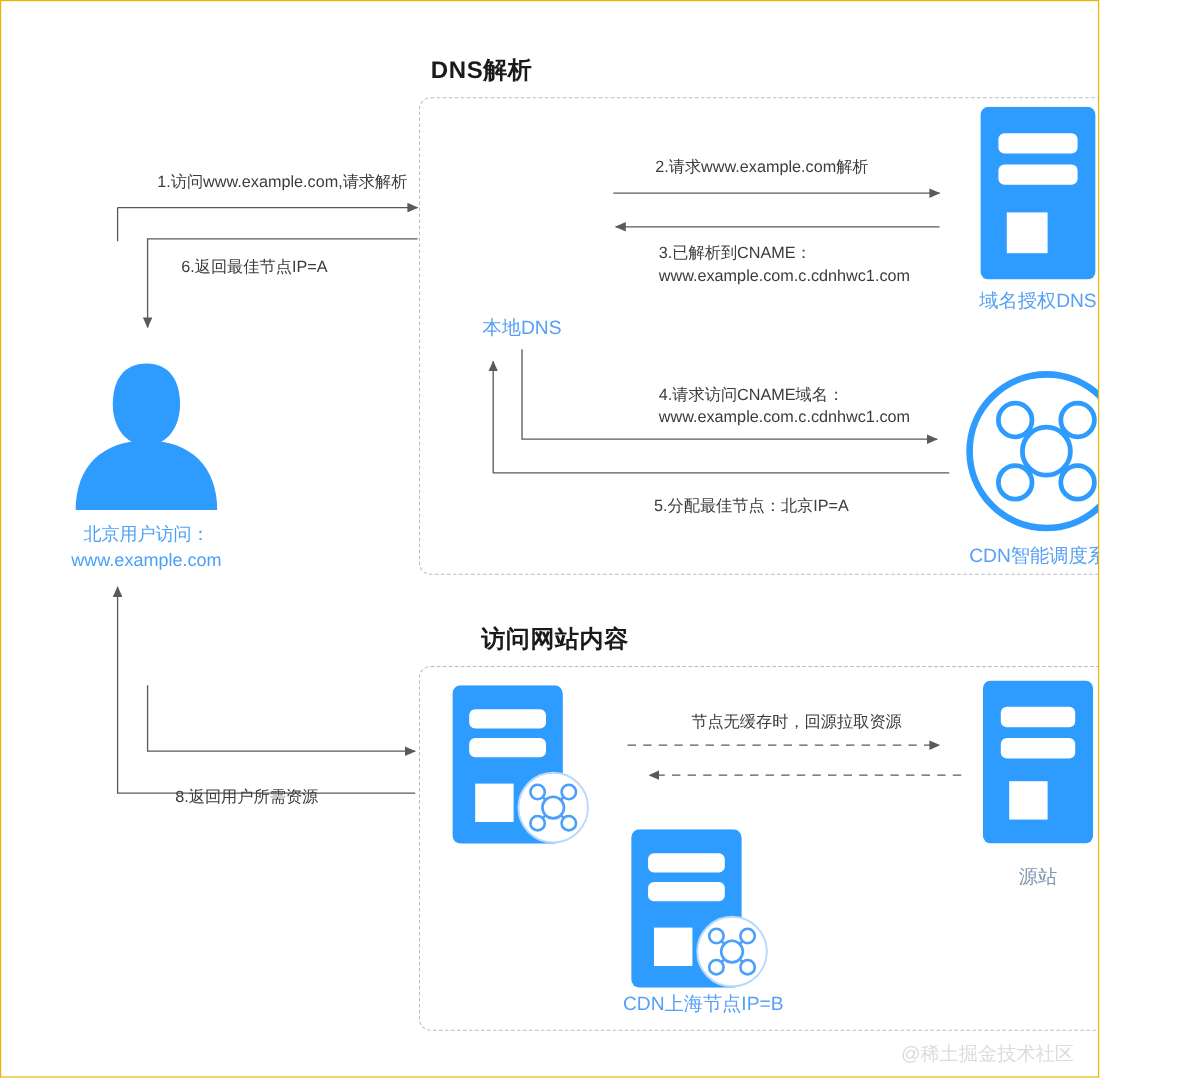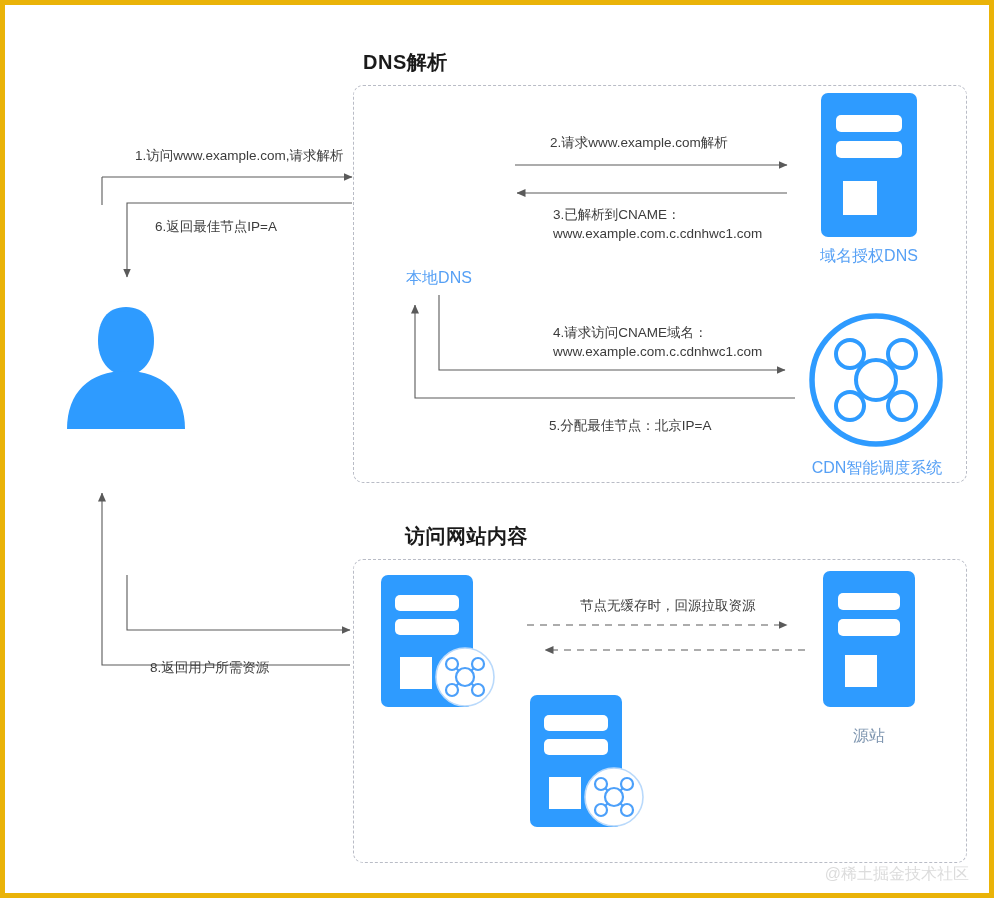--- a/index.html
+++ b/index.html
@@ -4,23 +4,23 @@
 <style>
   html,body{margin:0;padding:0;}
   body{
     width:994px;height:898px;
     background:#ffffff;
     font-family:"Liberation Sans","DejaVu Sans",sans-serif;
     overflow:hidden;
   }
   #canvas{
     position:relative;
-    width:994px;height:898px;
+    width:916px;height:898px;
     box-sizing:border-box;
-    border:5px solid #eab308;
+    border:1px solid #eab308;
     background:#fff;
     overflow:hidden;
     padding-left:20px;
   }
   
   .group-box{
     position:absolute;
     border:1px dashed #b9bcc6;
     border-radius:10px;
     box-sizing:border-box;
@@ -118,20 +118,24 @@
 
       <path d="M800,645 L540,645" marker-end="url(#arr)"></path>
     </g>
   </svg>
 
   <div class="icon-wrap" style="left:56px;top:296px;width:130px;height:132px;">
     <svg width="130" height="132" viewBox="0 0 130 132">
       <path d="M65,6 C46,6 37,20 37,40 C37,58 47,74 65,74 C83,74 93,58 93,40 C93,20 84,6 65,6 Z" fill="#2e9bff"></path>
       <path d="M65,70 C28,70 6,92 6,128 L124,128 C124,92 102,70 65,70 Z" fill="#2e9bff"></path>
     </svg>
+  </div>
+  <div class="node-label user" style="left:16px;top:434px;width:210px;">
+    <div>北京用户访问：</div>
+    <div>www.example.com</div>
   </div>
 
   <div class="node-label" style="left:354px;top:262px;width:160px;">本地DNS</div>
 
   <div class="icon-wrap" style="left:816px;top:88px;width:96px;height:144px;">
     <svg width="96" height="144" viewBox="0 0 96 144">
       <rect x="0" y="0" width="96" height="144" rx="7" fill="#2e9bff"></rect>
       <rect x="15" y="22" width="66" height="17" rx="5" fill="#ffffff"></rect>
       <rect x="15" y="48" width="66" height="17" rx="5" fill="#ffffff"></rect>
       <rect x="22" y="88" width="34" height="34" fill="#ffffff"></rect>
@@ -179,20 +183,21 @@
       <circle cx="84" cy="102" r="29" fill="#ffffff" stroke="#b9d9fb" stroke-width="1.6"></circle>
       <line x1="75" y1="93" x2="93" y2="111" stroke="#4ca0fa" stroke-width="2.2"></line>
       <line x1="93" y1="93" x2="75" y2="111" stroke="#4ca0fa" stroke-width="2.2"></line>
       <circle cx="84" cy="102" r="9" fill="#ffffff" stroke="#4ca0fa" stroke-width="2.2"></circle>
       <circle cx="71" cy="89" r="6" fill="#ffffff" stroke="#4ca0fa" stroke-width="2.2"></circle>
       <circle cx="97" cy="89" r="6" fill="#ffffff" stroke="#4ca0fa" stroke-width="2.2"></circle>
       <circle cx="71" cy="115" r="6" fill="#ffffff" stroke="#4ca0fa" stroke-width="2.2"></circle>
       <circle cx="97" cy="115" r="6" fill="#ffffff" stroke="#4ca0fa" stroke-width="2.2"></circle>
     </svg>
   </div>
+  <div class="node-label" style="left:495px;top:826px;width:180px;">CDN上海节点IP=B</div>
 
   <div class="icon-wrap" style="left:818px;top:566px;width:92px;height:136px;">
     <svg width="92" height="136" viewBox="0 0 92 136">
       <rect x="0" y="0" width="92" height="136" rx="7" fill="#2e9bff"></rect>
       <rect x="15" y="22" width="62" height="17" rx="5" fill="#ffffff"></rect>
       <rect x="15" y="48" width="62" height="17" rx="5" fill="#ffffff"></rect>
       <rect x="22" y="84" width="32" height="32" fill="#ffffff"></rect>
     </svg>
   </div>
   <div class="node-label gray" style="left:784px;top:720px;width:160px;">源站</div>

